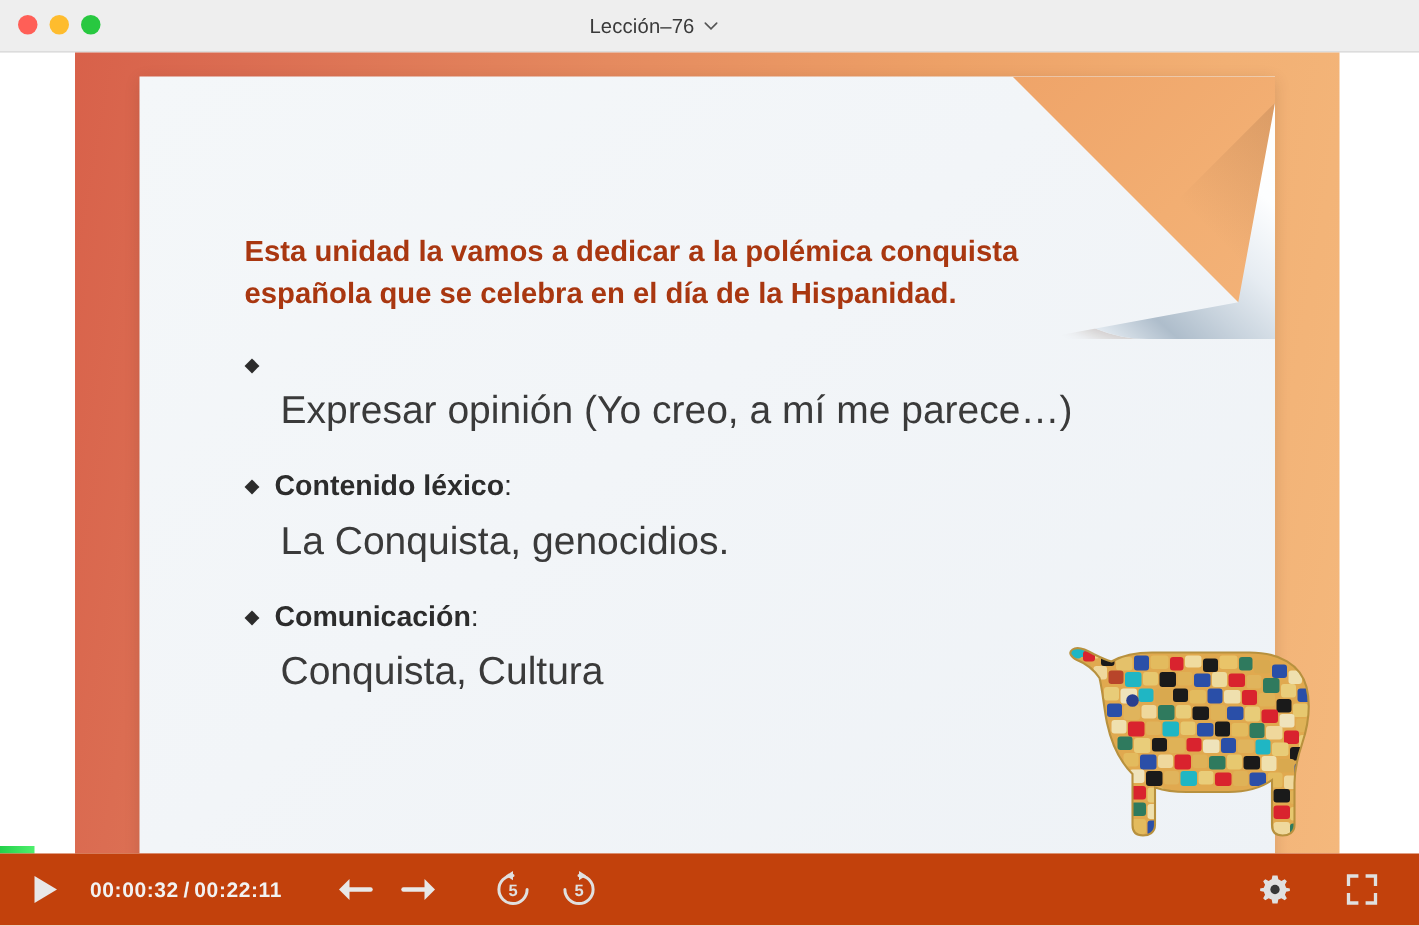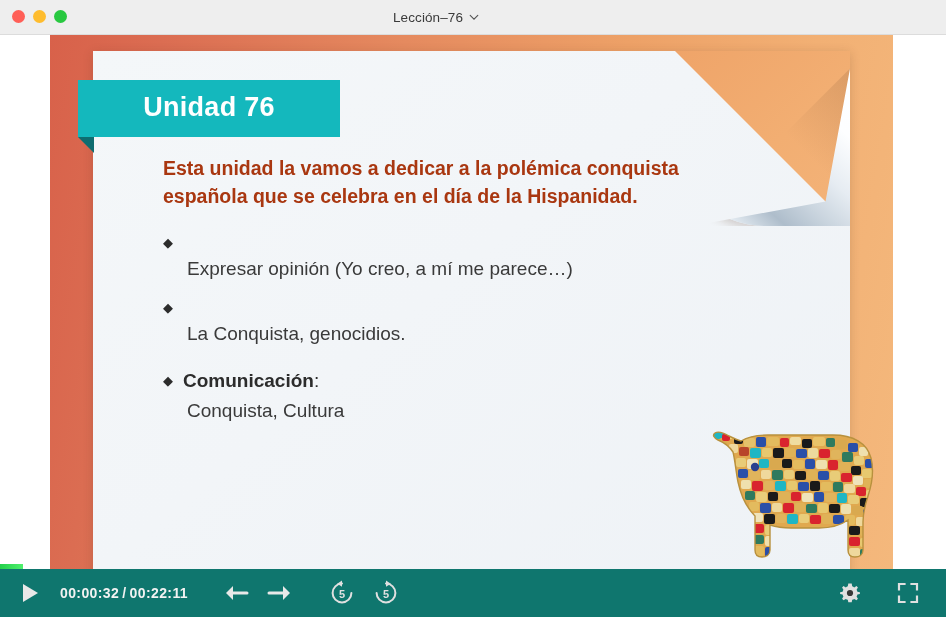--- a/index.html
+++ b/index.html
@@ -190,21 +190,21 @@
     color: #2c2c2c;
     line-height: 1;
     position: relative;
     top: -2px;
   }
   .bullet-label { font-weight: bold; }
   .bullet-colon { font-weight: normal; }
   .bullet-sub {
     margin-left: 24px;
     margin-top: 5px;
-    font-size: 19px;
+    font-size: 26px;
     color: #3a3a3a;
     line-height: 1.35;
   }
 
   
   .bull {
     position: absolute;
     left: 655px;
     top: 375px;
     width: 190px;
@@ -230,21 +230,21 @@
     background: linear-gradient(90deg, #23d04a 0%, #4ff06d 100%);
   }
 
   
   .controls {
     position: absolute;
     top: 569px;
     left: 0;
     width: 946px;
     height: 48px;
-    background: #0f766e;
+    background: #c2410c;
     display: flex;
     align-items: center;
   }
   .ctrl-left {
     display: flex;
     align-items: center;
     padding-left: 16px;
     gap: 16px;
   }
   .ctrl-right {
@@ -297,38 +297,35 @@
   <div class="stage">
 
     <div class="paper">
       <div class="curl">
         <div class="curl-orange"></div>
         <div class="curl-shade"></div>
         <div class="curl-paper"></div>
       </div>
     </div>
 
-    <div class="banner-wrap">
-      <div class="banner">Unidad 76</div>
-      <div class="banner-fold"></div>
-    </div>
 
     <div class="slide-body">
       <div class="intro">Esta unidad la vamos a dedicar a la polémica conquista española que se celebra en el día de la Hispanidad.</div>
 
       <div class="bullet-group">
         <div class="bullet-head">
           <span class="diamond">◆</span>
         </div>
         <div class="bullet-sub">Expresar opinión (Yo creo, a mí me parece…)</div>
       </div>
 
       <div class="bullet-group">
         <div class="bullet-head">
           <span class="diamond">◆</span>
+          <span><span class="bullet-label">Contenido léxico</span><span class="bullet-colon">:</span></span>
         </div>
         <div class="bullet-sub">La Conquista, genocidios.</div>
       </div>
 
       <div class="bullet-group">
         <div class="bullet-head">
           <span class="diamond">◆</span>
           <span><span class="bullet-label">Comunicación</span><span class="bullet-colon">:</span></span>
         </div>
         <div class="bullet-sub">Conquista, Cultura</div>

